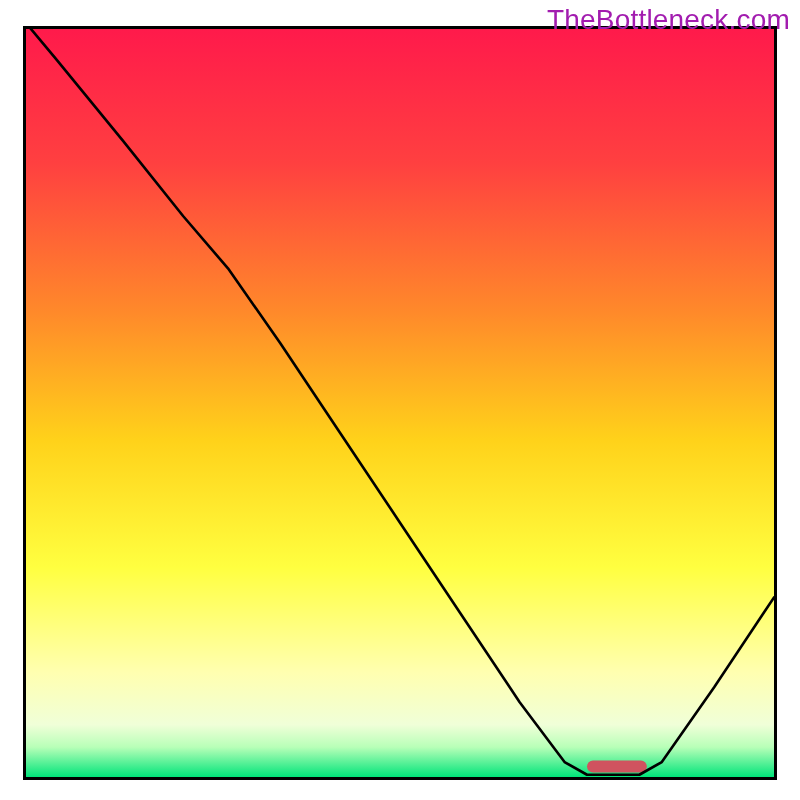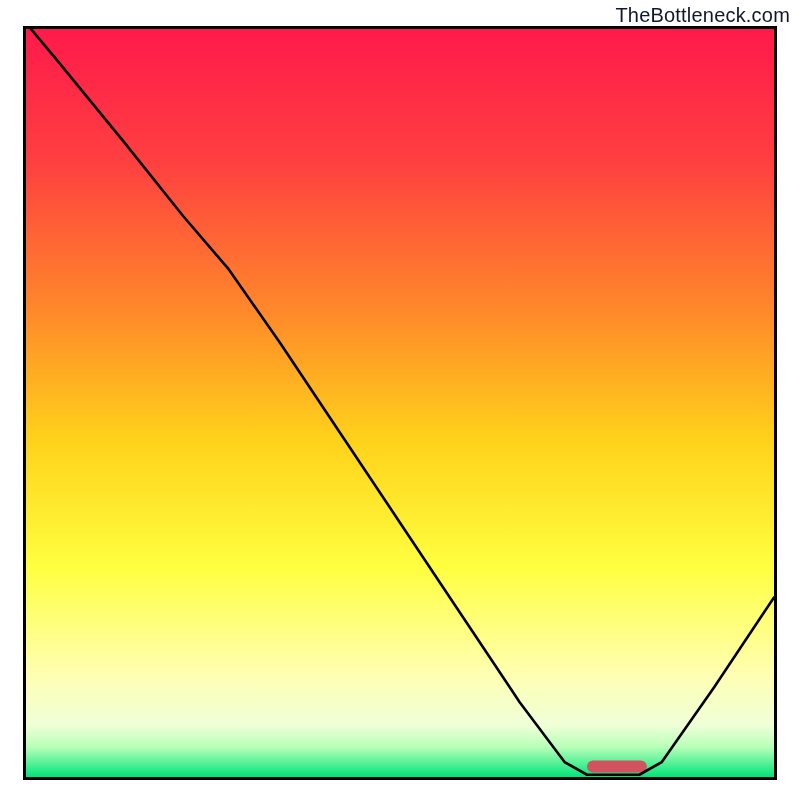--- a/index.html
+++ b/index.html
@@ -12,23 +12,23 @@
   }
   .container {
     position: relative;
     width: 800px;
     height: 800px;
   }
   .watermark {
     position: absolute;
     top: 4px;
     right: 10px;
-    font-size: 20px;
+    font-size: 28px;
     font-weight: 500;
-    color: #0f172a;
+    color: #a21caf;
     letter-spacing: 0.2px;
     z-index: 10;
   }
   .plot-frame {
     position: absolute;
     left: 23px;
     top: 26px;
     width: 754px;
     height: 754px;
     border: 3px solid #000;

